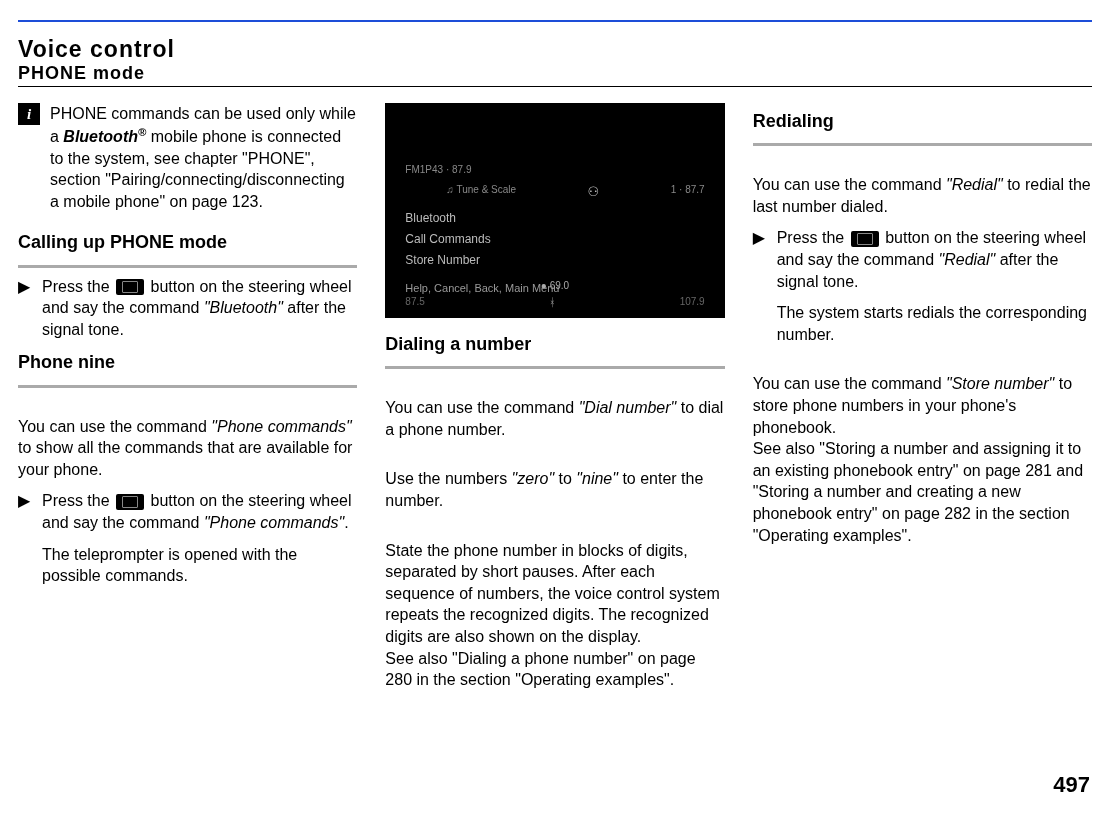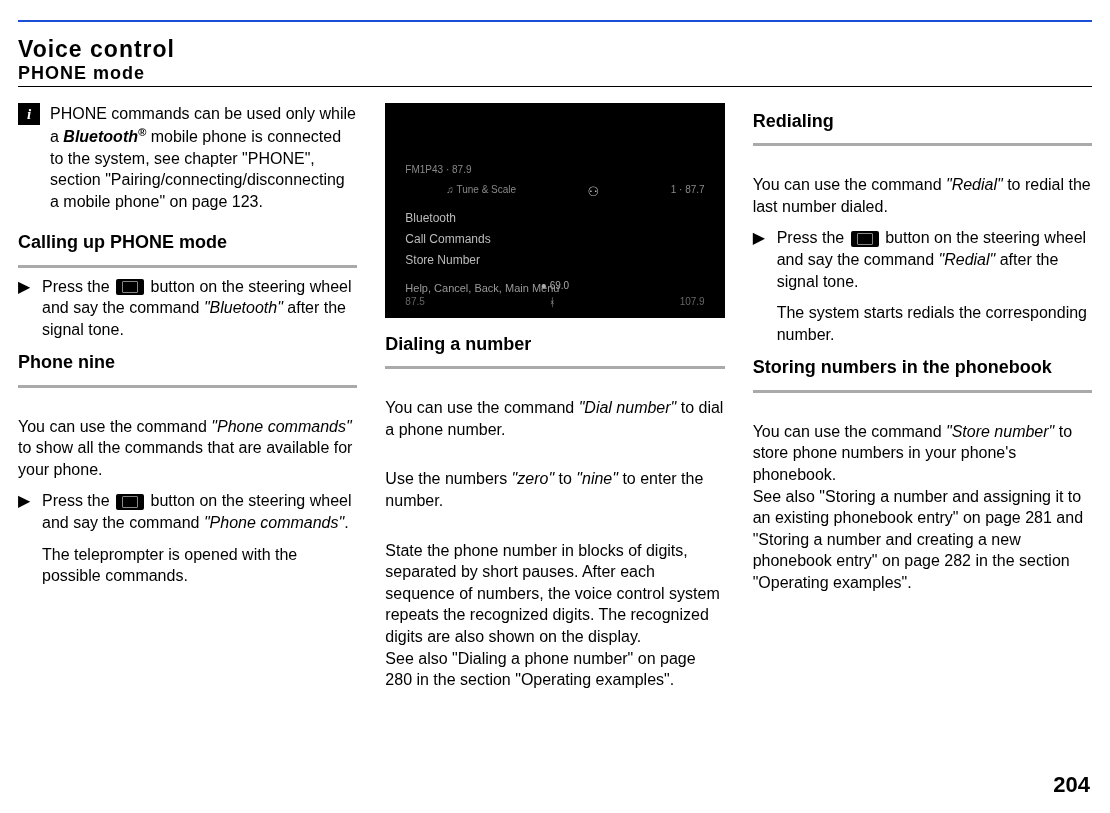--- a/index.html
+++ b/index.html
@@ -247,22 +247,21 @@
       <span>You can use the command </span><span class="italic">"Redial"</span><span> to redial the last number dialed.</span>
     </p>
     <div class="step-row">
       <div class="step-marker">▶</div>
       <div>
         <span>Press the </span><span class="voice-btn"></span><span> button on the steering wheel and say the command </span><span class="italic">"Redial"</span><span> after the signal tone.</span>
       </div>
     </div>
     <div class="indent">The system starts redials the corresponding number.</div>
 
-    <div class="section-title">Storing numbers in the phonebook</div>
     <p>
       <span>You can use the command </span><span class="italic">"Store number"</span><span> to store phone numbers in your phone's phonebook.</span><br>
       <span>See also "Storing a number and assigning it to an existing phonebook entry" on page 281 and "Storing a number and creating a new phonebook entry" on page 282 in the section "Operating examples".</span>
     </p>
   </div>
 
 </div>
 
-<div class="page-num">204</div>
+<div class="page-num">497</div>
 
 </body></html>

